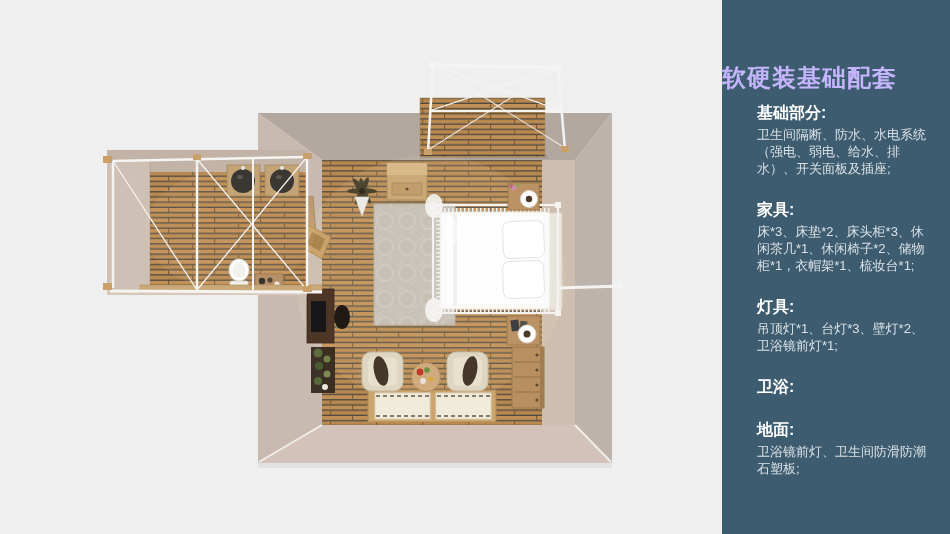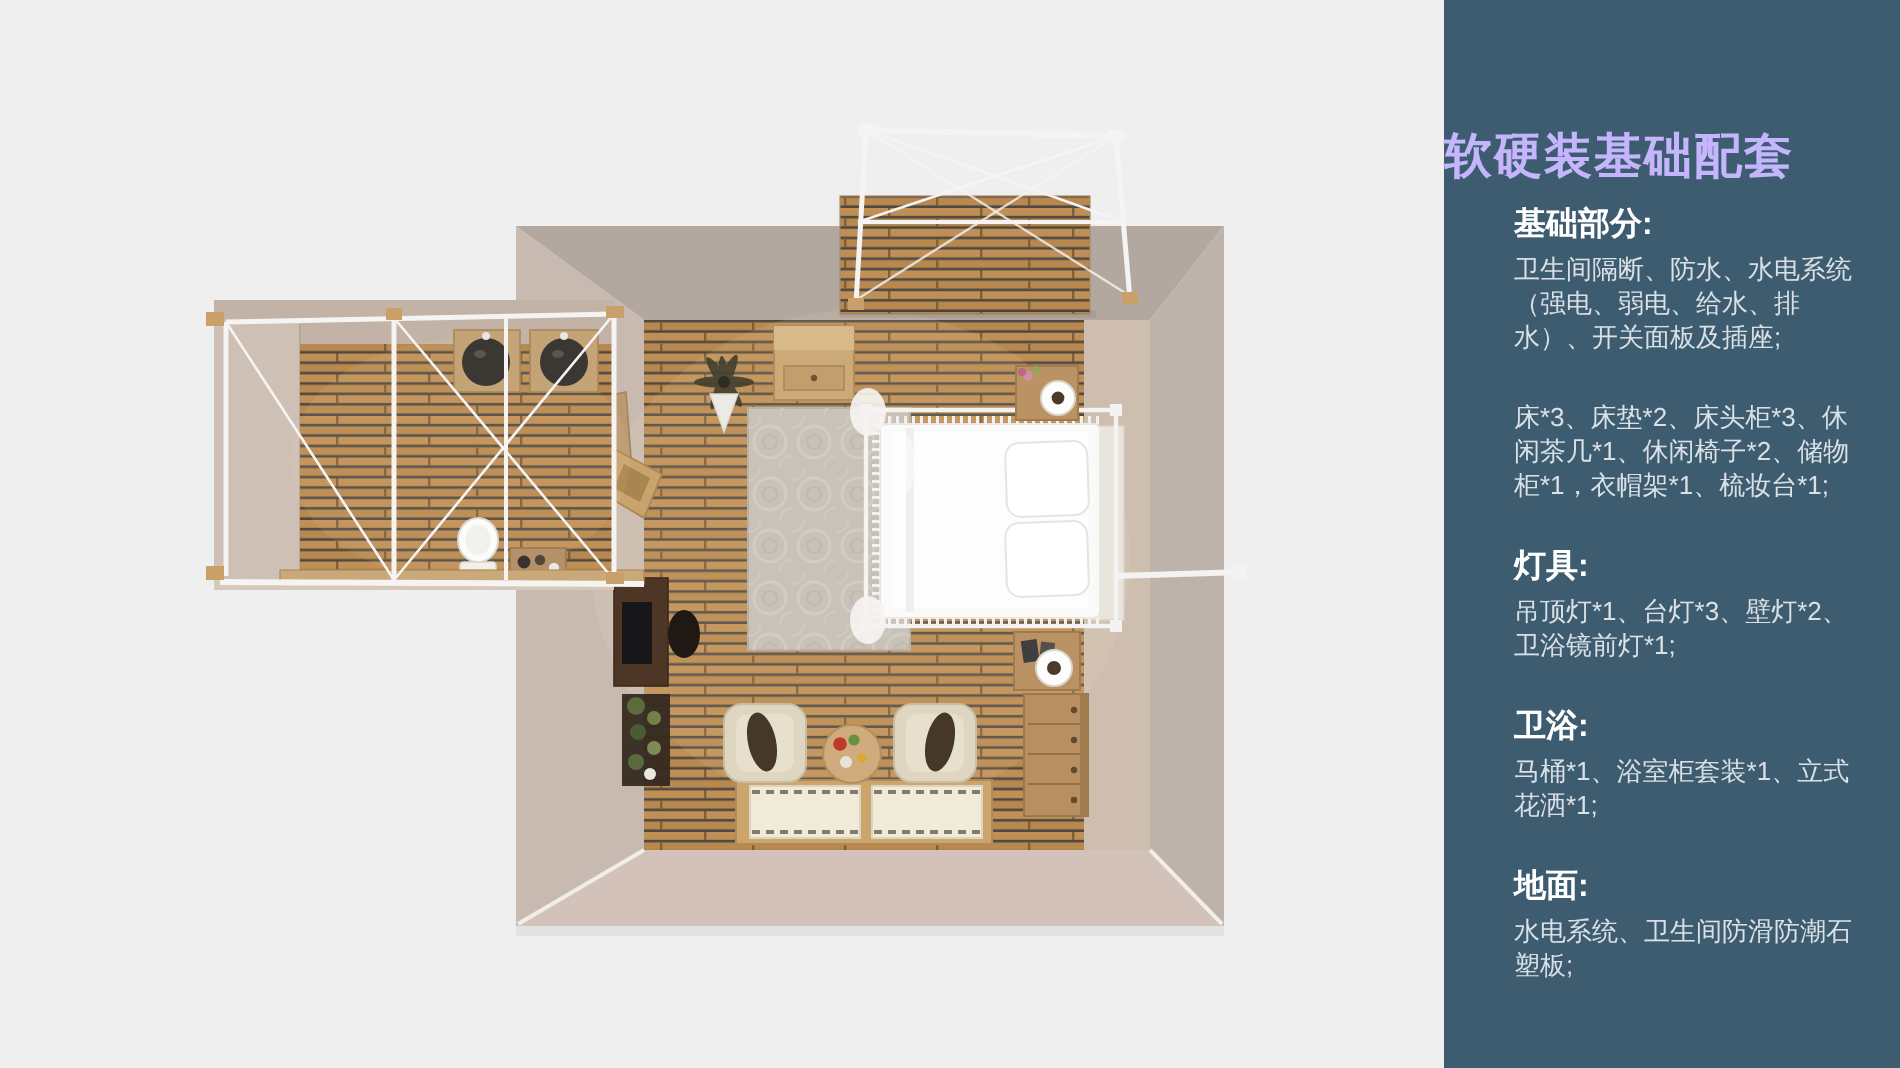--- a/index.html
+++ b/index.html
@@ -299,30 +299,30 @@
 
   <aside class="panel">
     <h1 class="panel-title">软硬装基础配套</h1>
 
     <div class="panel-sections">
       <div class="section">
         <h3 class="section-heading">基础部分:</h3>
         <p class="section-body">卫生间隔断、防水、水电系统（强电、弱电、给水、排水）、开关面板及插座;</p>
       </div>
       <div class="section">
+        <h3 class="section-heading">家具:</h3>
         <p class="section-body">床*3、床垫*2、床头柜*3、休闲茶几*1、休闲椅子*2、储物柜*1，衣帽架*1、梳妆台*1;</p>
       </div>
       <div class="section">
         <h3 class="section-heading">灯具:</h3>
         <p class="section-body">吊顶灯*1、台灯*3、壁灯*2、卫浴镜前灯*1;</p>
       </div>
       <div class="section">
         <h3 class="section-heading">卫浴:</h3>
-        <p class="section-body">马桶*1、浴室柜套装*1、立式花洒*1;</p>
       </div>
       <div class="section">
         <h3 class="section-heading">地面:</h3>
-        <p class="section-body">水电系统、卫生间防滑防潮石塑板;</p>
+        <p class="section-body">卫浴镜前灯、卫生间防滑防潮石塑板;</p>
       </div>
     </div>
   </aside>
 
 </div>
 
 </body></html>

